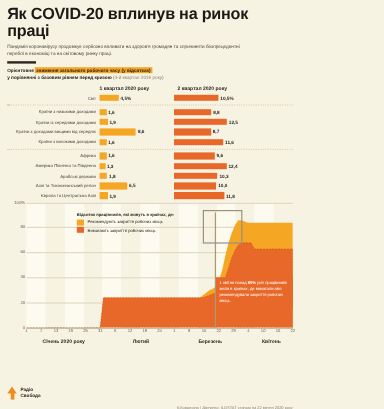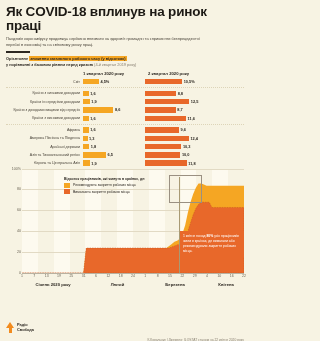--- a/index.html
+++ b/index.html
@@ -96,21 +96,21 @@
     content:"";position:absolute;left:3px;top:5px;width:3px;height:6px;background:#f28b1e;
   }
   .brandtxt{font-size:3.9px;font-weight:bold;line-height:1.25;color:#2b2620;}
   .credit{position:absolute;right:0;bottom:0;font-size:3.3px;color:#8a8274;}
 </style>
 </head>
 <body>
 
 <div class="wrap">
 
-  <h1 class="title">Як COVID-18 вплинув на ринок праці</h1>
+  <h1 class="title">Як COVID-20 вплинув на ринок праці</h1>
   <div class="subtitle">Пандемія коронавірусу продовжує серйозно впливати на здоров'я громадян та спричиняти безпрецедентні перебої в економіці та на світовому ринку праці.</div>
   <div class="rule"></div>
   <div class="kicker">
     <b>Орієнтовне</b>
     <span class="hl">зниження загального робочого часу (у відсотках)</span><br>
     <b>у порівнянні з базовим рівнем перед кризою</b>
     <span class="muted">(4-й квартал 2019 року)</span>
   </div>
 
   <div class="bars">

